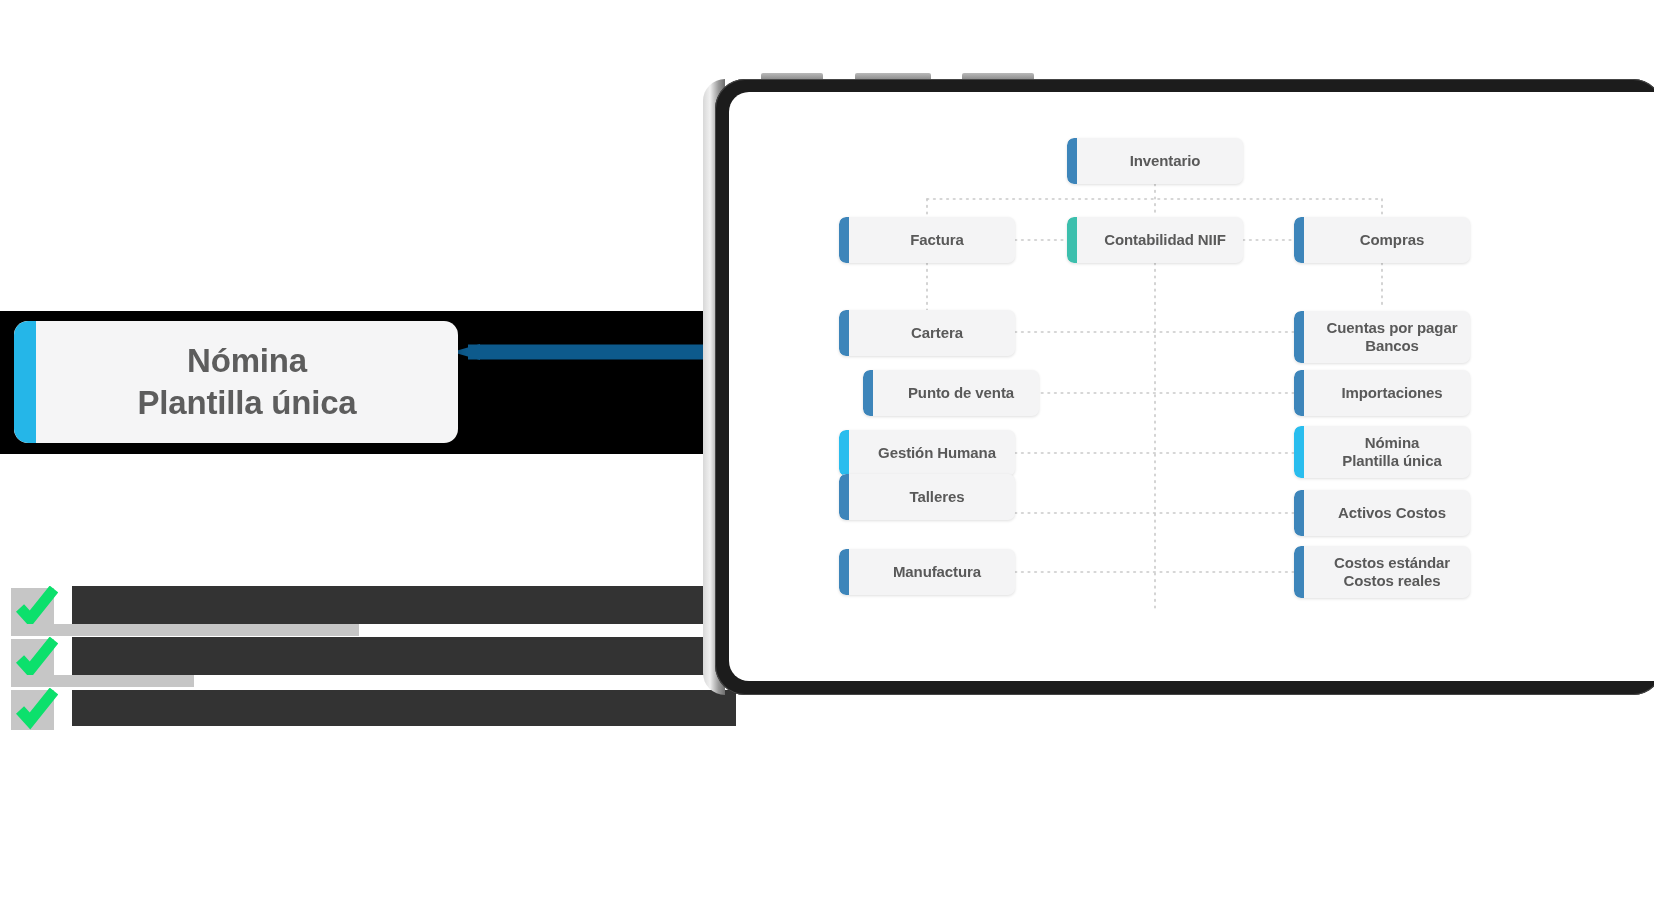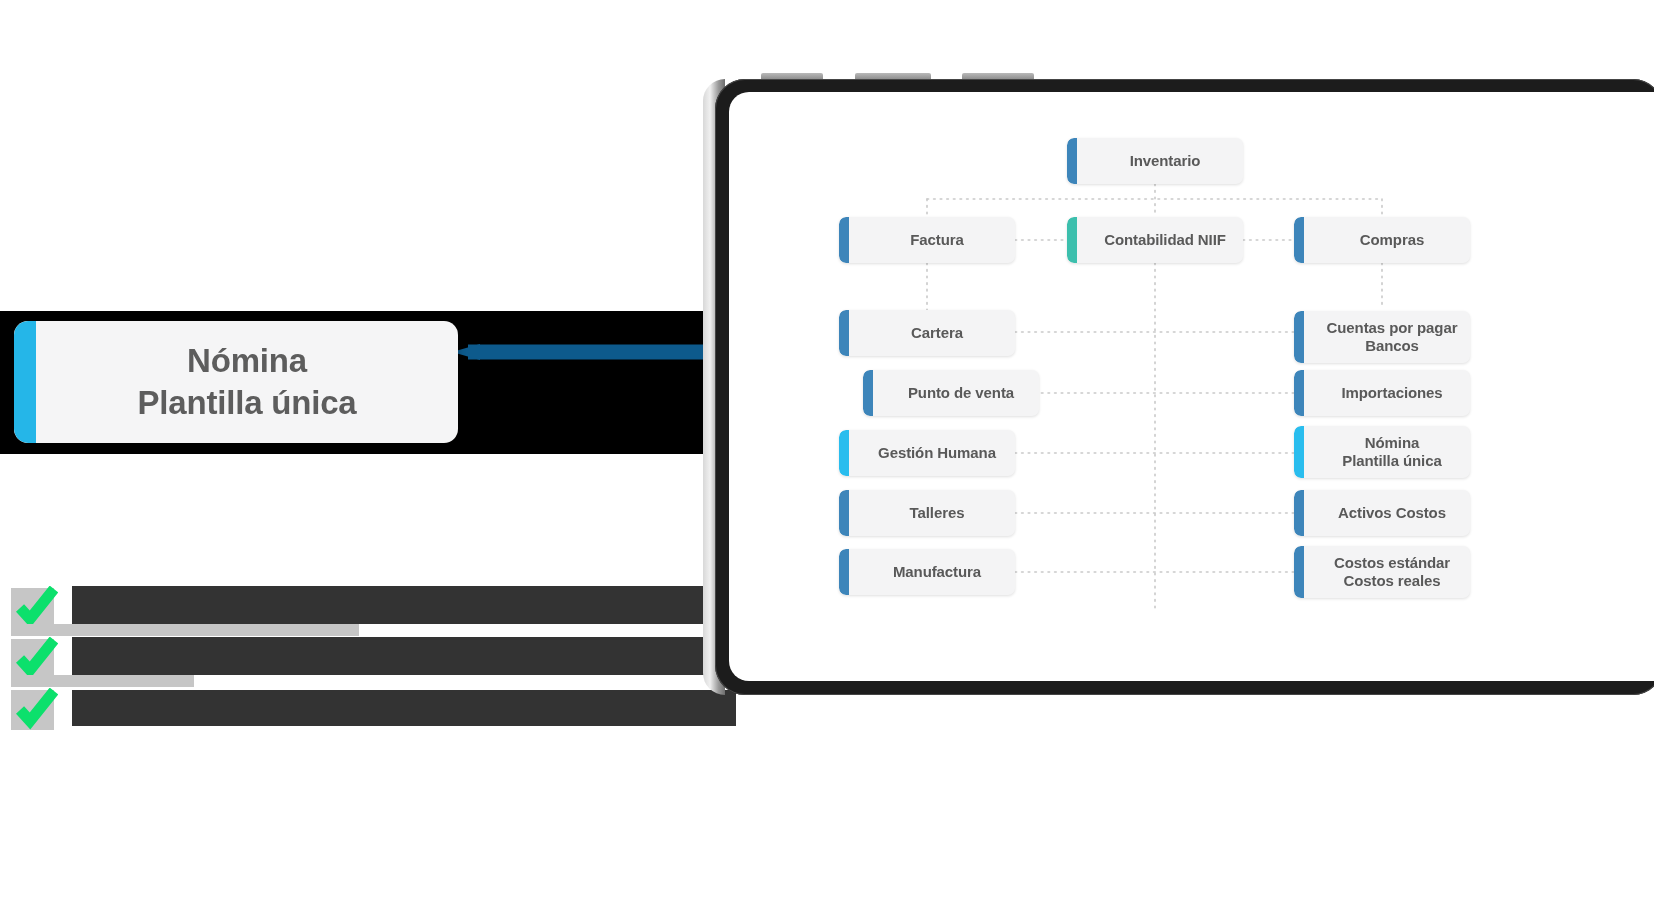--- a/index.html
+++ b/index.html
@@ -329,21 +329,21 @@
               <div class="label"><span>Importaciones</span></div>
             </div>
             <div class="node" style="left: 110px; top: 338px; width: 176px; height: 46px;">
               <div class="accent" style="background: rgb(41, 189, 238);"></div>
               <div class="label"><span>Gestión Humana</span></div>
             </div>
             <div class="node" style="left: 565px; top: 334px; width: 176px; height: 52px;">
               <div class="accent" style="background: rgb(41, 189, 238);"></div>
               <div class="label"><span>Nómina</span><span class="l2">Plantilla única</span></div>
             </div>
-            <div class="node" style="left: 110px; top: 398px; width: 176px; height: 46px;">
+            <div class="node" style="left: 110px; top: 382px; width: 176px; height: 46px;">
               <div class="accent" style="background: rgb(61, 133, 186);"></div>
               <div class="label"><span>Talleres</span></div>
             </div>
             <div class="node" style="left: 565px; top: 398px; width: 176px; height: 46px;">
               <div class="accent" style="background: rgb(61, 133, 186);"></div>
               <div class="label"><span>Activos Costos</span></div>
             </div>
             <div class="node" style="left: 565px; top: 454px; width: 176px; height: 52px;">
               <div class="accent" style="background: rgb(61, 133, 186);"></div>
               <div class="label"><span>Costos estándar</span><span class="l2">Costos reales</span></div>

